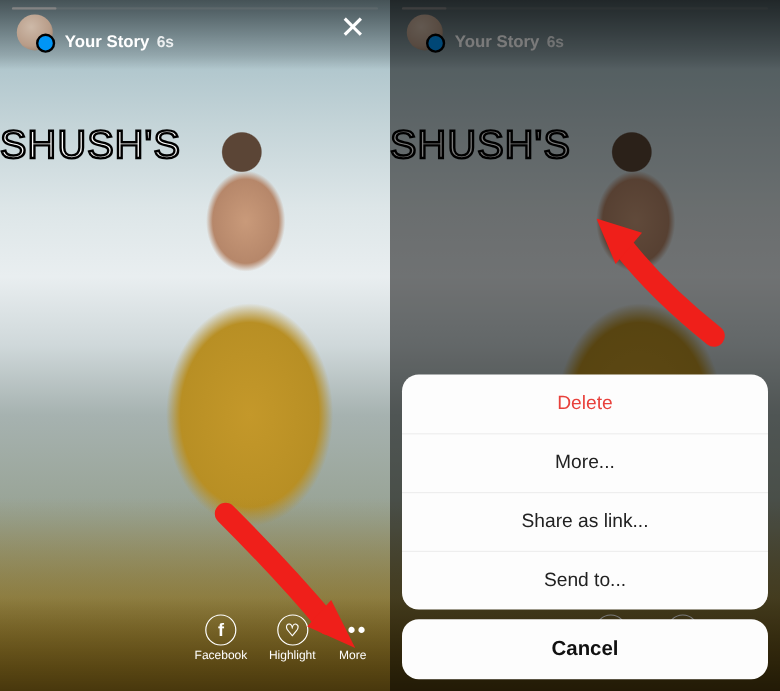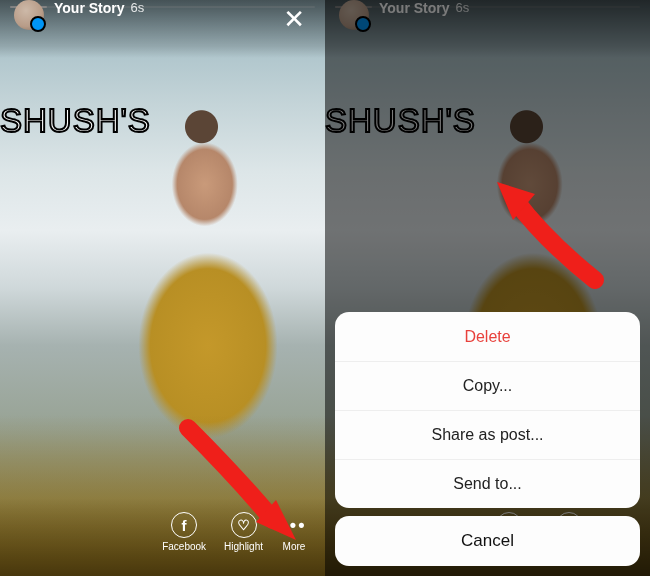--- a/index.html
+++ b/index.html
@@ -7,41 +7,41 @@
   .stage{position:relative;width:650px;height:576px;display:flex;gap:0}
   .phone{position:relative;width:325px;height:576px;background:#000;overflow:hidden}
   
   .photo{position:absolute;inset:0;background:
       linear-gradient(180deg,rgba(0,0,0,0) 68%,rgba(0,0,0,0) 72%,#8a6a18 100%),
       radial-gradient(ellipse 120px 160px at 64% 60%,#c4982a 0%,#b88f24 48%,rgba(184,143,36,0) 58%),
       radial-gradient(ellipse 55px 70px at 63% 32%,#c99a7a 0%,#b6876a 50%,rgba(182,135,106,0) 60%),
       radial-gradient(circle at 62% 22%,#5b4536 0%,#5b4536 16px,rgba(91,69,54,0) 17px),
       linear-gradient(180deg,#9ab7c0 0%,#c4d4d8 18%,#dde6e8 30%,#e9eef0 40%,#cfd8da 50%,#a6b2b0 60%,#97a293 75%,#8a7f40 100%);
   }
-  .topbar{position:absolute;top:0;left:0;right:0;height:58px;display:flex;align-items:flex-start;padding:0 14px;background:linear-gradient(180deg,rgba(0,0,0,.55),rgba(0,0,0,.15) 80%,transparent);color:#fff;z-index:3}
+  .topbar{position:absolute;top:0;left:0;right:0;height:58px;display:flex;align-items:flex-end;padding:16px 14px;background:linear-gradient(180deg,rgba(0,0,0,.55),rgba(0,0,0,.15) 80%,transparent);color:#fff;z-index:3}
   .progress{position:absolute;top:6px;left:10px;right:10px;height:2px;background:rgba(255,255,255,.25);border-radius:2px}
   .progress::before{content:"";position:absolute;left:0;top:0;height:100%;width:12%;background:#fff;border-radius:2px}
   .avatar{width:30px;height:30px;border-radius:50%;background:radial-gradient(circle at 40% 35%,#cdb9a8 0%,#b89c88 60%,#7d6a5a 100%);position:relative;margin-right:10px}
   .avatar::after{content:"";position:absolute;right:-2px;bottom:-2px;width:12px;height:12px;border-radius:50%;background:#0095f6;border:2px solid #000}
   .title{font-size:14px;font-weight:600}
-  .time{font-size:13px;opacity:.85;margin-left:6px;font-weight:400}
+  .time{font-size:13px;opacity:.85;margin-left:6px;font-weight:700}
   .close{margin-left:auto;font-size:26px;line-height:1;padding:6px}
   .caption{position:absolute;top:102px;left:0;right:0;font-family:Impact,'Arial Black',sans-serif;font-size:33px;letter-spacing:1px;color:#fff;-webkit-text-stroke:2px #000;z-index:3}
   .footer{position:absolute;bottom:0;left:0;right:0;height:78px;display:flex;justify-content:flex-end;align-items:center;gap:18px;padding:0 18px 10px;background:linear-gradient(0deg,rgba(0,0,0,.48),transparent);z-index:3}
   .fbtn{display:flex;flex-direction:column;align-items:center;gap:3px;color:#fff;font-size:10px}
   .ficon{width:26px;height:26px;border:1.6px solid #fff;border-radius:50%;display:flex;align-items:center;justify-content:center;font-weight:700;font-size:15px}
   .ficon.heart::before{content:"♡";font-size:14px}
   .ficon.dots{border:none;letter-spacing:2px;font-size:18px}
   .dim{position:absolute;inset:0;background:rgba(0,0,0,.52);z-index:4}
   .sheet{position:absolute;left:10px;right:10px;bottom:10px;z-index:5}
   .sheet-body{background:#fdfdfd;border-radius:14px;overflow:hidden}
   .sheet-item{height:49px;display:flex;align-items:center;justify-content:center;font-size:16px;color:#222;border-top:1px solid #eee}
   .sheet-item:first-child{border-top:none}
   .sheet-item.destructive{color:#e8413c}
-  .sheet-cancel{margin-top:8px;background:#fdfdfd;border-radius:14px;height:50px;display:flex;align-items:center;justify-content:center;font-size:17px;font-weight:400;color:#111}
+  .sheet-cancel{margin-top:8px;background:#fdfdfd;border-radius:14px;height:50px;display:flex;align-items:center;justify-content:center;font-size:17px;font-weight:700;color:#111}
   
   .arrow{position:absolute;z-index:6;pointer-events:none}
   .arrow svg{display:block}
 </style>
 </head>
 <body>
 
 <div class="stage">
 
   <div class="phone">
@@ -96,22 +96,22 @@
       </div>
       <div class="fbtn">
         <div class="ficon dots">•••</div>
         <span>More</span>
       </div>
     </div>
     <div class="dim"></div>
     <div class="sheet">
       <div class="sheet-body">
         <div class="sheet-item destructive">Delete</div>
-        <div class="sheet-item">Copy...</div>
-        <div class="sheet-item">Share as post...</div>
+        <div class="sheet-item">More...</div>
+        <div class="sheet-item">Share as link...</div>
         <div class="sheet-item">Send to...</div>
       </div>
       <div class="sheet-cancel">Cancel</div>
     </div>
     <div class="arrow" style="left:172px;top:182px">
       <svg width="110" height="110" viewBox="0 0 110 110">
         <path d="M98 98 Q 48 58 18 18" stroke="#ef1f1a" stroke-width="18" fill="none" stroke-linecap="round"></path>
         <polygon points="0,0 38,12 16,38" fill="#ef1f1a"></polygon>
       </svg>
     </div>

